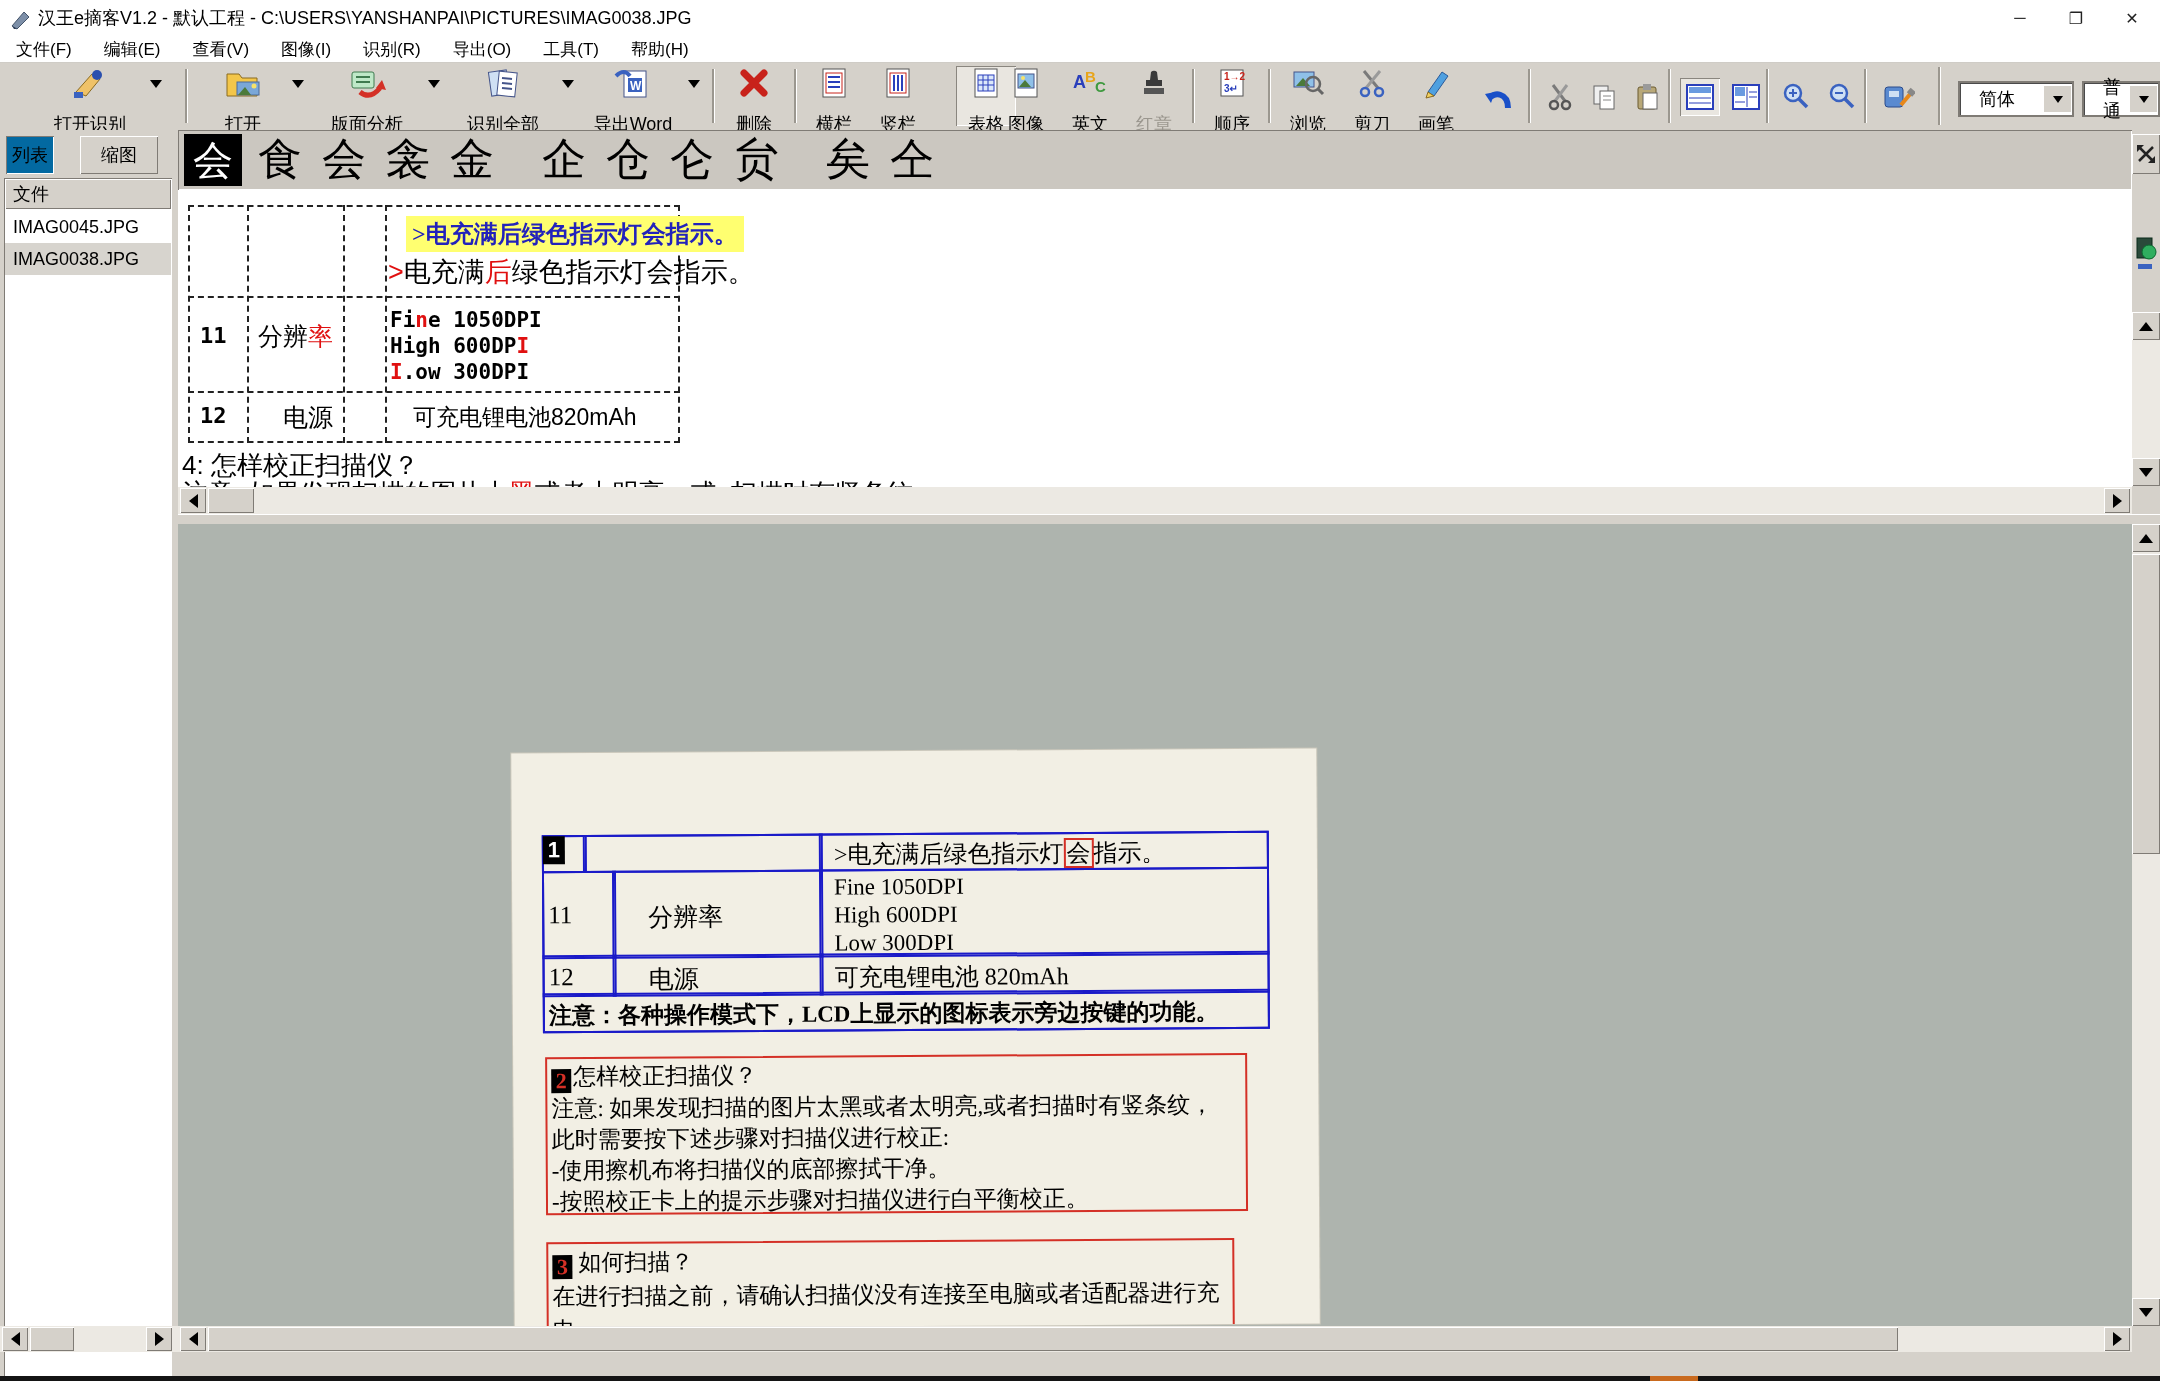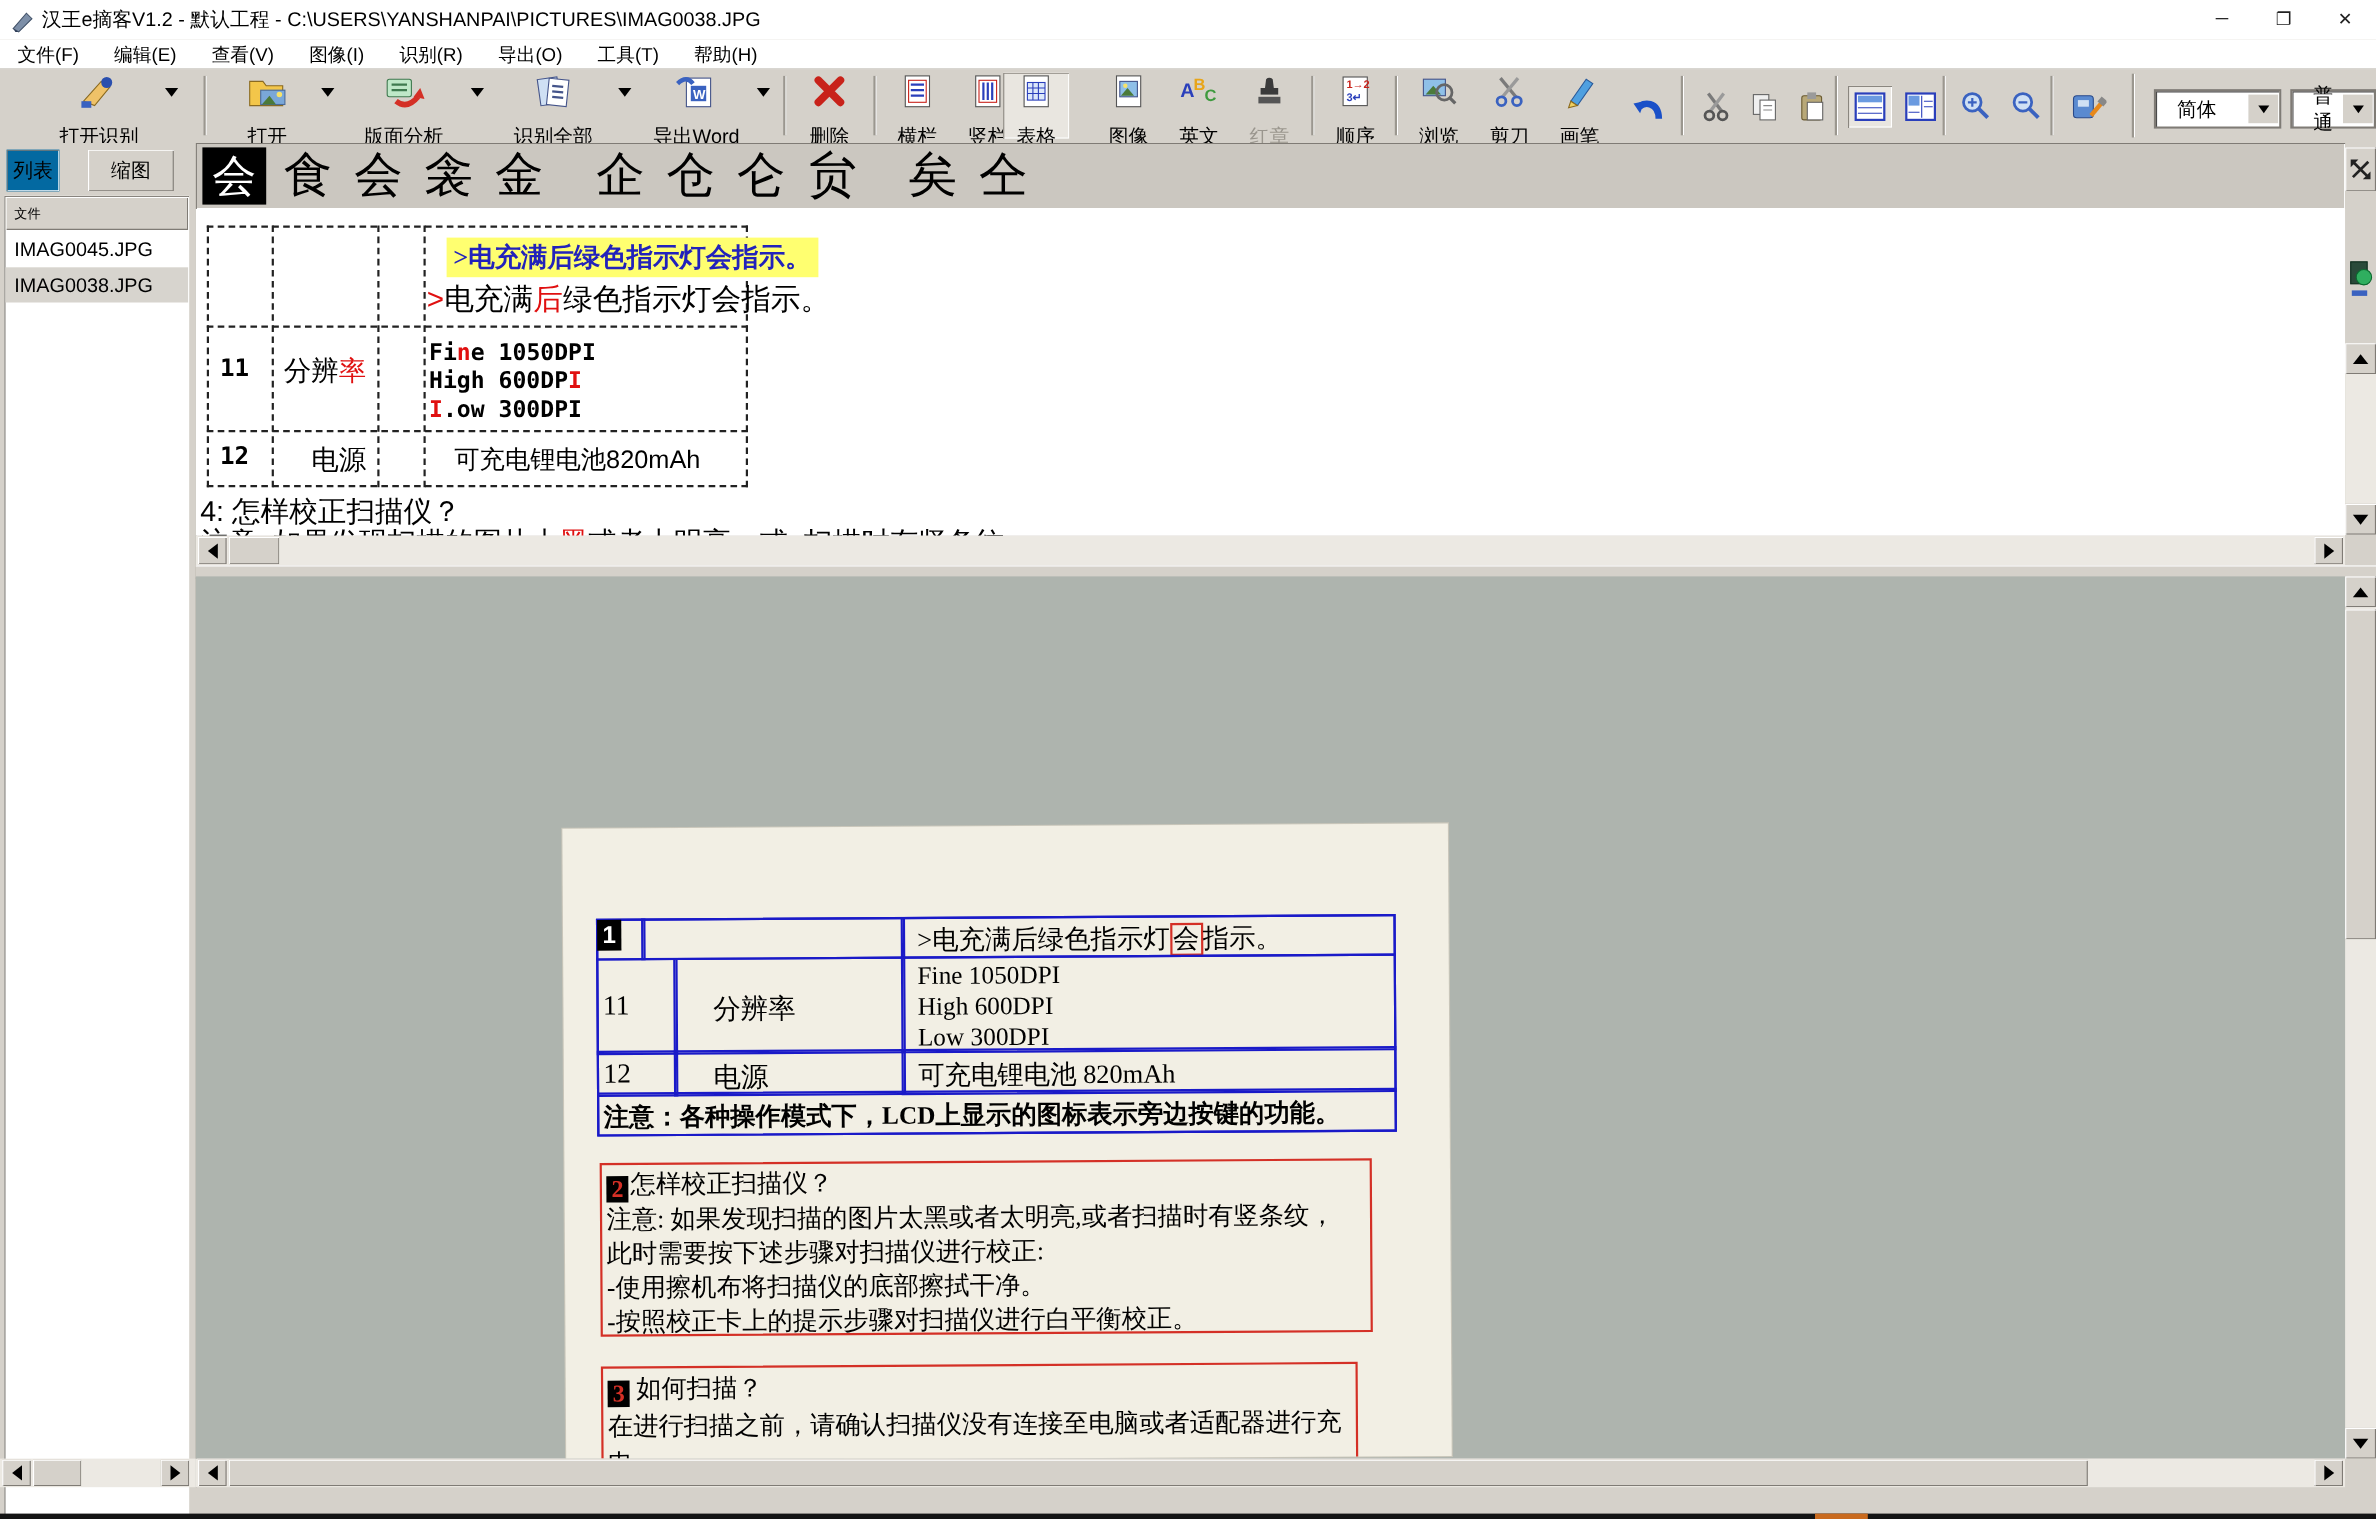--- a/index.html
+++ b/index.html
@@ -29,21 +29,21 @@
          box-shadow:inset 1px 1px 0 #4a4a4a;display:flex;align-items:center;font-size:18px;}
   .combo .val{flex:1;padding-left:19px;}
   .combo .cbtn{width:27px;height:26px;margin-right:1px;background:#d5d1ca;display:flex;align-items:center;justify-content:center;}
   .combo .cbtn .tri-down{border-left-width:5px;border-right-width:5px;border-top-width:7px;}
   
   .sidebar{left:0;top:130px;width:178px;height:1222px;background:#d5d1ca;border-right:1px solid #8f8b84;}
   .tab{position:absolute;top:6px;height:38px;font-size:18px;display:flex;align-items:center;justify-content:center;background:#d5d1ca;}
   .filelist{position:absolute;left:4px;top:48px;width:168px;height:1274px;background:#fff;
             box-shadow:inset 1px 1px 0 #7f7b75, inset -1px -1px 0 #ffffff;}
   .filehdr{position:absolute;left:1px;top:1px;width:166px;height:30px;background:#d5d1ca;
-           box-shadow:inset 1px 1px 0 #fff, inset -1px -1px 0 #7f7b75;font-size:12px;display:flex;align-items:center;padding-left:8px;box-sizing:border-box;}
+           box-shadow:inset 1px 1px 0 #fff, inset -1px -1px 0 #7f7b75;font-size:18px;display:flex;align-items:center;padding-left:8px;box-sizing:border-box;}
   .fitem{position:absolute;left:1px;width:166px;height:32px;font-size:18px;display:flex;align-items:center;padding-left:8px;box-sizing:border-box;}
   
   .sb{background:#ece9e3;}
   .sbtn{background:#d5d1ca;box-shadow:inset 1px 1px 0 #fff, inset -1px -1px 0 #7f7b75;display:flex;align-items:center;justify-content:center;}
   .thumb{background:#d5d1ca;box-shadow:inset 1px 1px 0 #fff, inset -1px -1px 0 #7f7b75;}
   .ar{width:0;height:0;}
   .ar.up{border-left:7px solid transparent;border-right:7px solid transparent;border-bottom:9px solid #000;}
   .ar.dn{border-left:7px solid transparent;border-right:7px solid transparent;border-top:9px solid #000;}
   .ar.lf{border-top:7px solid transparent;border-bottom:7px solid transparent;border-right:9px solid #000;}
   .ar.rt{border-top:7px solid transparent;border-bottom:7px solid transparent;border-left:9px solid #000;}
@@ -202,21 +202,21 @@
             <rect x="4" y="3" width="22" height="28" fill="#fff" stroke="#555"></rect>
             <rect x="7" y="7" width="16" height="20" fill="none" stroke="#c8221a"></rect>
             <line x1="11" y1="9" x2="11" y2="25" stroke="#2a3fbb" stroke-width="2"></line>
             <line x1="15" y1="9" x2="15" y2="25" stroke="#2a3fbb" stroke-width="2"></line>
             <line x1="19" y1="9" x2="19" y2="25" stroke="#2a3fbb" stroke-width="2"></line>
           </svg>
       </span>
       <span class="tlabel">竖栏</span>
     </div>
 
-    <div class="tbtn pressed" style="left:912px;width:60px">
+    <div class="tbtn pressed" style="left:956px;width:60px">
       <span class="ticon">
         <svg width="30" height="34">
             <rect x="4" y="3" width="22" height="28" fill="#fff" stroke="#555"></rect>
             <rect x="7" y="9" width="16" height="16" fill="#dce8fa" stroke="#2a3fbb"></rect>
             <line x1="7" y1="14" x2="23" y2="14" stroke="#2a3fbb"></line>
             <line x1="7" y1="19" x2="23" y2="19" stroke="#2a3fbb"></line>
             <line x1="12" y1="9" x2="12" y2="25" stroke="#2a3fbb"></line>
             <line x1="17" y1="9" x2="17" y2="25" stroke="#2a3fbb"></line>
           </svg>
       </span>

